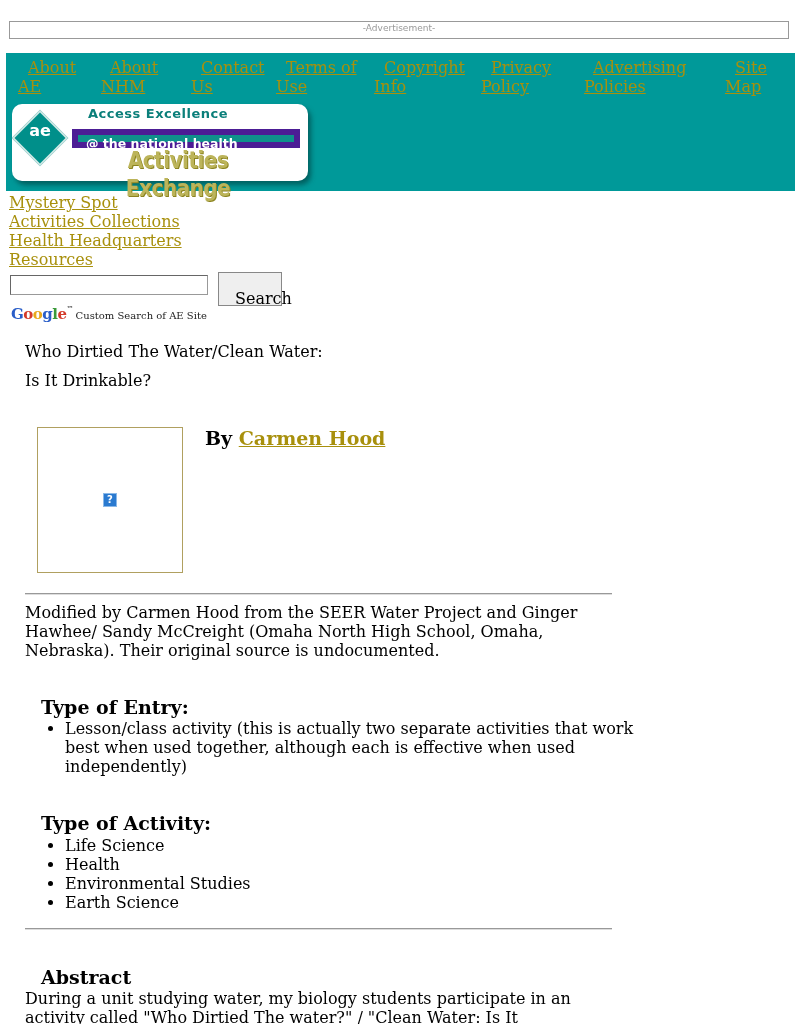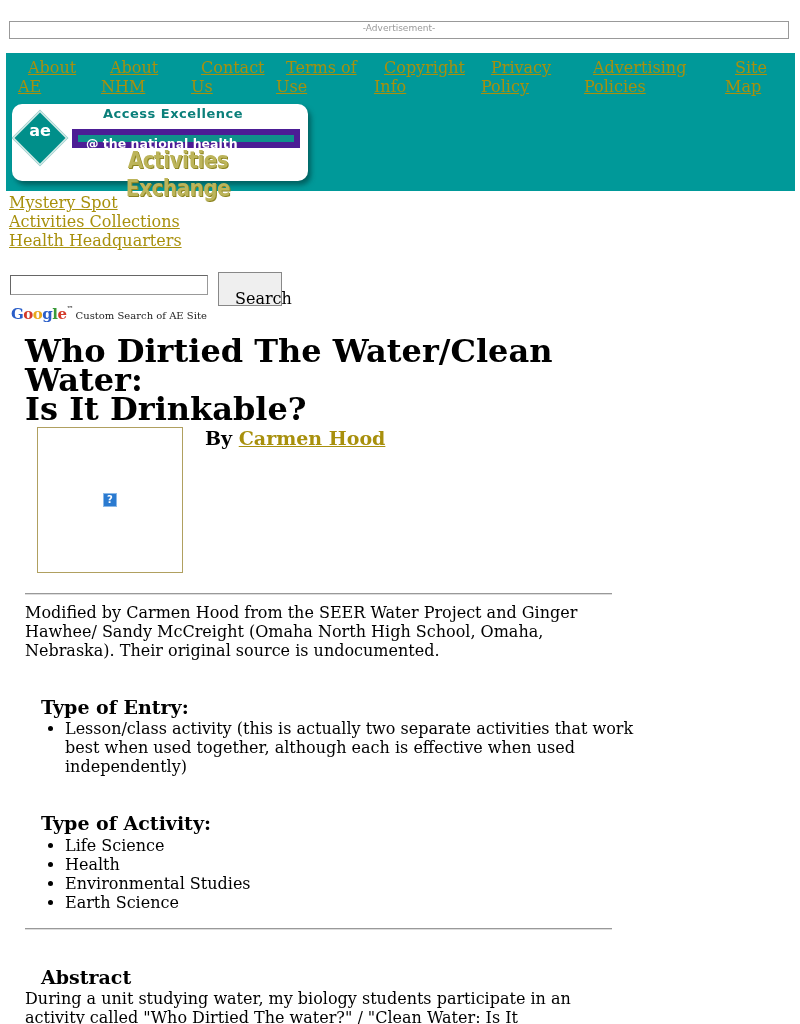--- a/index.html
+++ b/index.html
@@ -9,38 +9,38 @@
     .ad-box { position: absolute; left: 9px; top: 21px; width: 780px; height: 18px; border: 1px solid #999; box-sizing: border-box; }
     .ad-label { position: absolute; left: 0; right: 0; top: 1px; text-align: center; font-family: "DejaVu Sans", sans-serif; font-size: 9px; color: #999; }
 
     .header { position: absolute; left: 6px; top: 53px; width: 789px; height: 138px; background: #009999; }
     .topnav { position: absolute; left: 0; top: 5px; width: 789px; height: 40px; font-size: 16px; line-height: 19px; }
     .topnav a { position: absolute; top: 0; }
 
     .logo { position: absolute; left: 6px; top: 51px; width: 296px; height: 77px; background: #ffffff; border-radius: 10px; box-shadow: 3px 4px 5px rgba(0,60,60,0.6); }
     .logo-diamond { position: absolute; left: 8px; top: 14px; width: 36px; height: 36px; background: #008f8a; transform: rotate(45deg); border: 2px solid #cfe7e4; }
     .logo-diamond span { position: absolute; left: 0; top: 0; width: 36px; height: 36px; transform: rotate(-45deg); color: #fff; font-family: "DejaVu Sans", sans-serif; font-weight: bold; font-size: 16px; line-height: 15px; text-align: center; padding-top: 3px; box-sizing: border-box; }
-    .logo-line1 { position: absolute; left: 76px; top: 2px; width: 170px; text-align: center; font-family: "DejaVu Sans", sans-serif; font-weight: bold; font-size: 13px; color: #0b7f7a; letter-spacing: 0.5px; }
+    .logo-line1 { position: absolute; left: 76px; top: 2px; width: 170px; font-family: "DejaVu Sans", sans-serif; font-weight: bold; font-size: 13px; color: #0b7f7a; letter-spacing: 0.5px; }
     .logo-band { position: absolute; left: 60px; top: 25px; width: 228px; height: 19px; background: #0f918b; border: 6px solid #4c1d95; box-sizing: border-box; color: #fff; font-family: "DejaVu Sans", sans-serif; font-weight: bold; font-size: 12.5px; line-height: 17px; padding-left: 8px; }
     .logo-line3 { position: absolute; left: 66px; top: 46px; width: 200px; text-align: center; font-family: "DejaVu Sans", sans-serif; font-weight: bold; font-size: 20px; color: #bcb45a; letter-spacing: -0.5px; text-shadow: 1px 1px 0 #8c8420; transform: scaleY(1.15); }
 
     .fellows { position: absolute; left: 665px; top: 63px; width: 85px; height: 59px; background: #ffffff; text-align: center; font-family: "DejaVu Sans", sans-serif; font-weight: bold; font-size: 19px; line-height: 25px; color: #8c8a12; letter-spacing: -1.5px; text-shadow: 1px 1px 0 #3d3b00; padding-top: 3px; box-sizing: border-box; transform-origin: center; }
     .fellows span { display: block; transform: scaleX(0.85); }
 
     .sidenav { position: absolute; left: 9px; top: 193px; font-size: 16px; line-height: 19px; }
     .sidenav a { display: block; }
 
     .search-input { position: absolute; left: 10px; top: 275px; width: 198px; height: 20px; border: 1px solid #999; border-top-color: #666; border-left-color: #666; box-sizing: border-box; background: #fff; }
     .search-btn { position: absolute; left: 218px; top: 272px; width: 64px; height: 26px; background: #efefef; border: 1px solid #888; box-sizing: border-box; font-family: "DejaVu Serif", serif; font-size: 16px; padding: 16px; color: #000; }
     .google-row { position: absolute; left: 11px; top: 305px; font-size: 10px; color: #222; white-space: nowrap; }
     .google-logo { font-family: "DejaVu Serif", serif; font-size: 15px; font-weight: bold; letter-spacing: -0.5px; }
     .google-logo .g1 { color: #2a5ec8; } .google-logo .g2 { color: #d43a2a; } .google-logo .g3 { color: #e8a81a; } .google-logo .g4 { color: #2a5ec8; } .google-logo .g5 { color: #3a9a3a; } .google-logo .g6 { color: #d43a2a; }
     .tm { font-size: 7px; vertical-align: top; margin-right: 2px; }
 
-    .title { position: absolute; left: 25px; top: 337px; width: 600px; margin: 0; font-size: 32px; line-height: 29px; font-weight: bold; }
+    .title { position: absolute; left: 25px; top: 337px; width: 600px; margin: 0; font-size: 16px; line-height: 29px; font-weight: normal; }
     .photo { position: absolute; left: 37px; top: 427px; width: 146px; height: 146px; border: 1px solid #b0a060; box-sizing: border-box; }
     .broken-icon { position: absolute; left: 65px; top: 65px; width: 14px; height: 14px; background: #2a7ad0; border: 1px solid #8ab8e8; box-sizing: border-box; color: #fff; font-family: "DejaVu Sans", sans-serif; font-size: 10px; line-height: 12px; text-align: center; font-weight: bold; }
     .byline { position: absolute; left: 205px; top: 427px; font-size: 19px; font-weight: bold; }
 
     hr.rule { position: absolute; left: 25px; width: 587px; margin: 0; border: 0; border-top: 1px solid #999; height: 0; border-bottom: 1px solid #ddd; }
 
     .text { position: absolute; left: 25px; width: 590px; margin: 0; font-size: 16px; line-height: 19px; }
     .h3 { position: absolute; left: 25px; margin: 16px; font-size: 19px; line-height: 22px; font-weight: bold; }
     ul.list { position: absolute; left: 25px; width: 590px; margin: 0; padding-left: 40px; font-size: 16px; line-height: 19px; }
     ul.list li { margin: 0; }
@@ -72,20 +72,21 @@
     <div class="logo-band">@ the national health museum</div>
     <div class="logo-line3">Activities Exchange</div>
   </a>
 
 </div>
 
 <div class="sidenav">
   <a href="#">Mystery Spot</a>
   <a href="#">Activities Collections</a>
   <a href="#">Health Headquarters</a>
+  <a href="#">Resources</a>
 </div>
 
 <input class="search-input" type="text" value="" style="">
 <button class="search-btn">Search</button>
 <div class="google-row">
   <span class="google-logo"><span class="g1">G</span><span class="g2">o</span><span class="g3">o</span><span class="g4">g</span><span class="g5">l</span><span class="g6">e</span></span><span class="tm">™</span><span>Custom Search of AE Site</span>
 </div>
 
 <h1 class="title"><span>Who Dirtied The Water/Clean Water:</span><br><span>Is It Drinkable?</span></h1>
 

